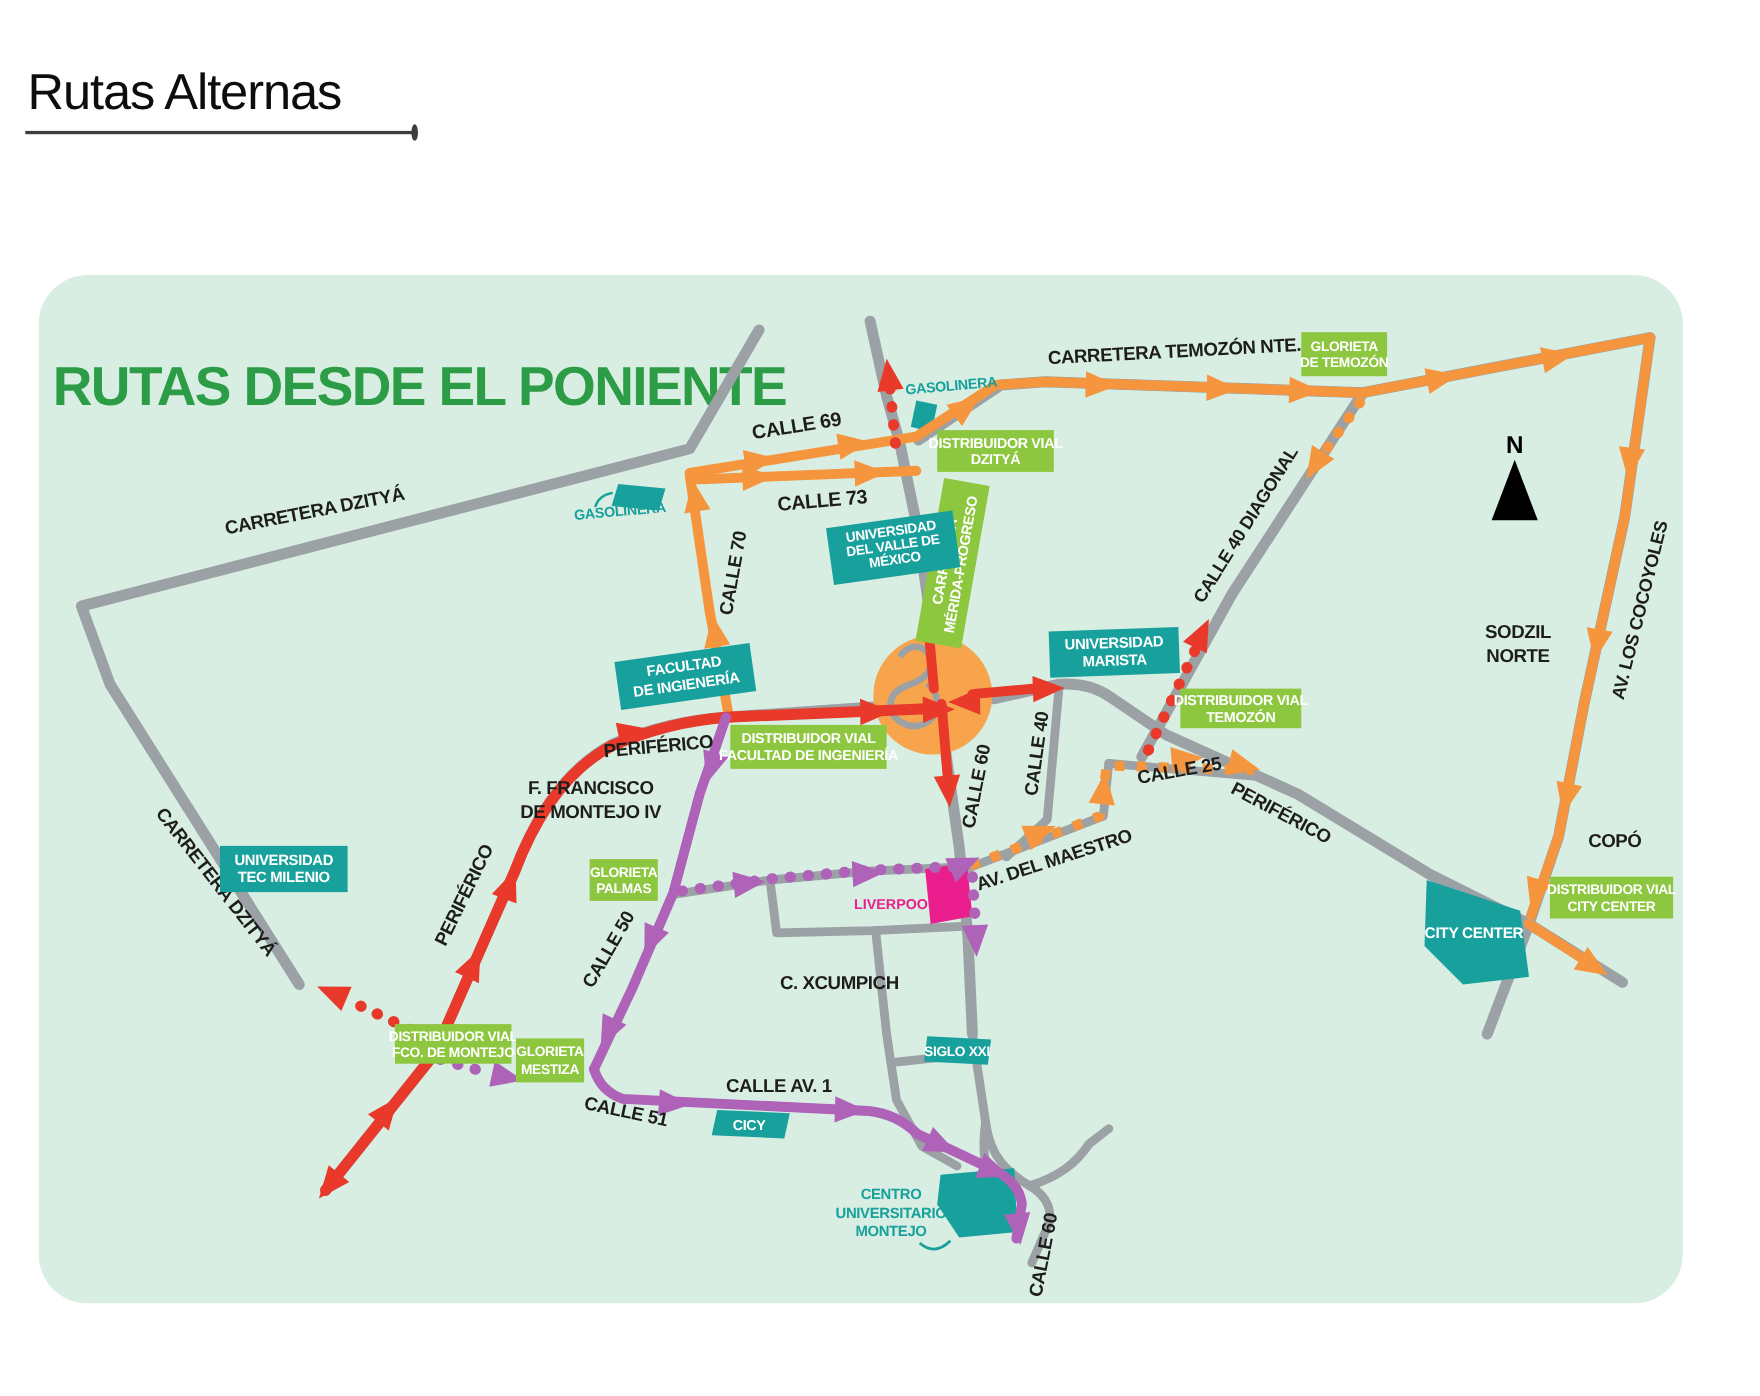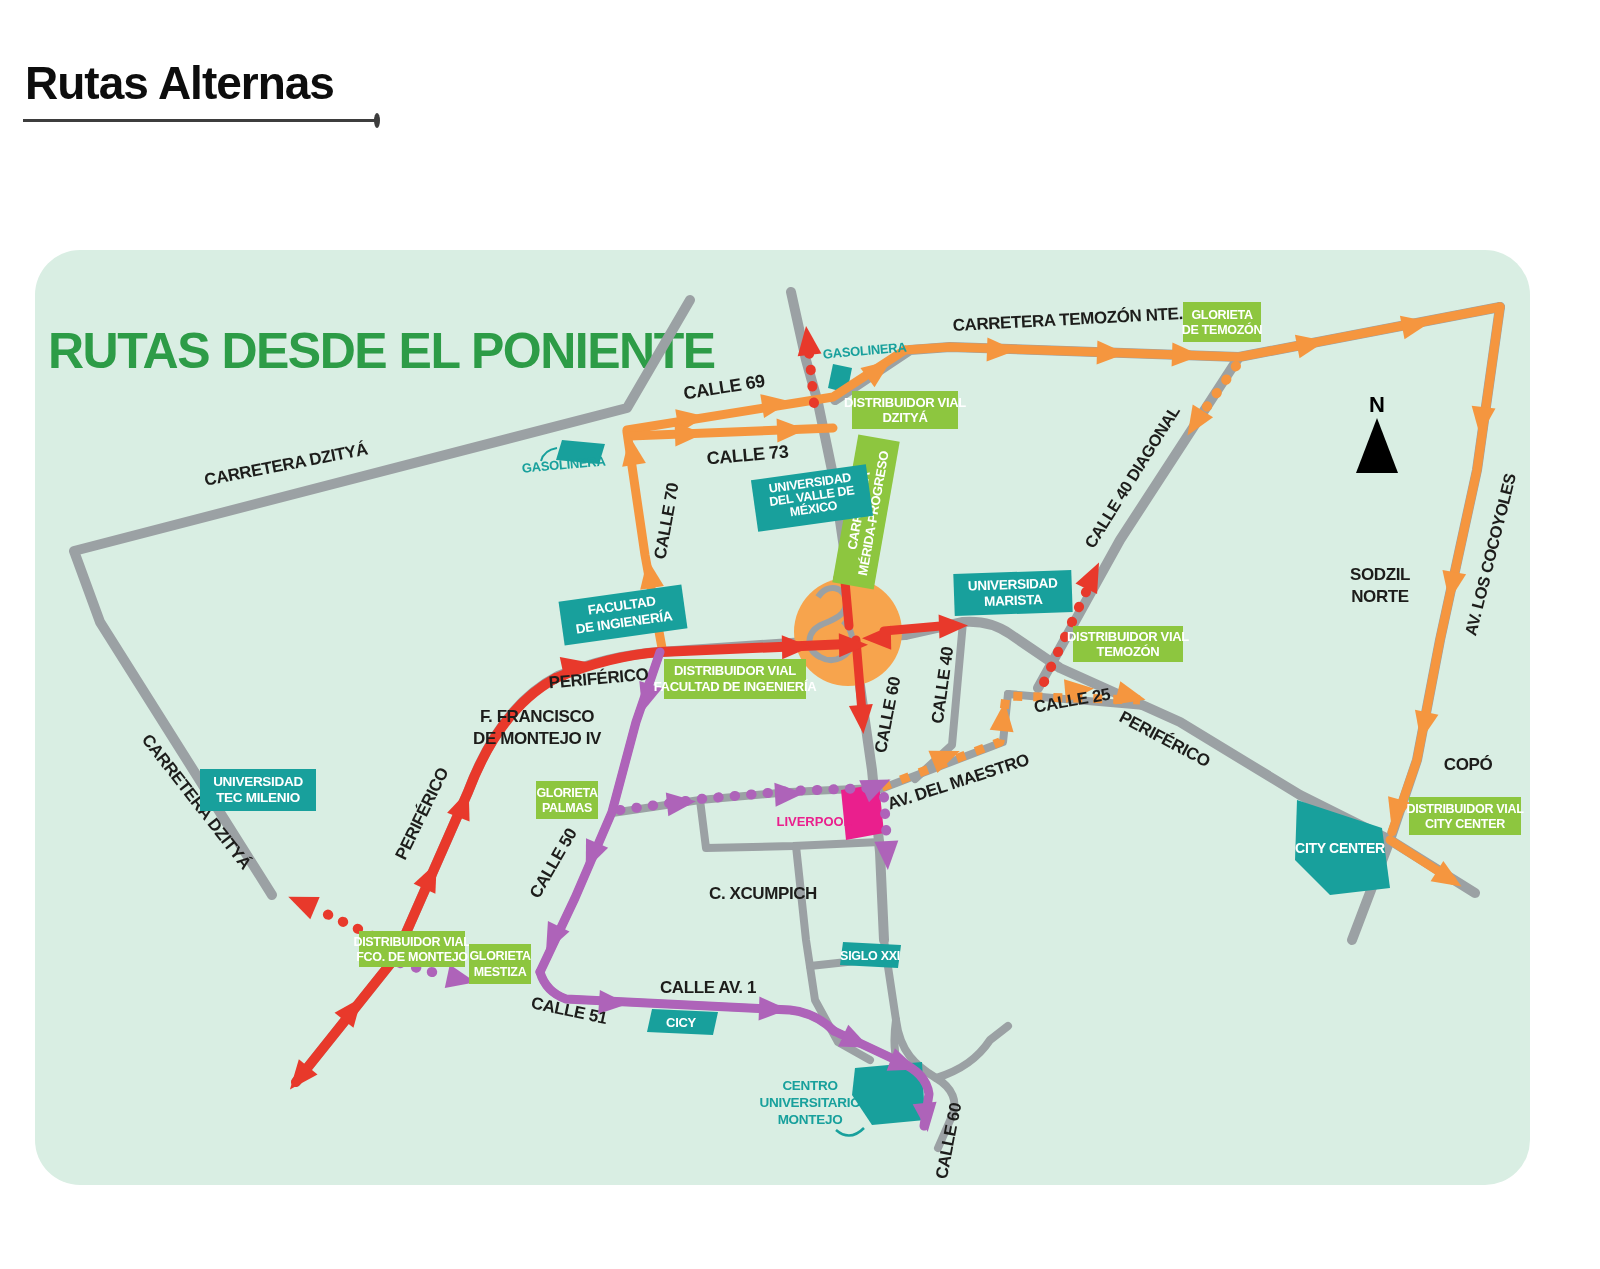--- a/index.html
+++ b/index.html
@@ -6,21 +6,21 @@
     --map-bg:#d9eee3; --title-green:#2d9c47; --road-gray:#9ba1a4;
     --route-orange:#f5963f; --route-red:#e8392b; --route-purple:#ae63b9;
     --pink:#ea1f8d; --badge-green:#8dc63f; --badge-teal:#18a09c;
     --label-black:#1d1d1b; --glorieta-orange:#f7a44d; --underline-gray:#3d3d3d;
   }
   *{box-sizing:border-box}
   html,body{margin:0;padding:0}
   body{width:1600px;height:1269px;position:relative;background:#ffffff;
        font-family:"Liberation Sans",sans-serif;overflow:hidden}
   .page-title{position:absolute;left:25px;top:56px;margin:0;font-size:46px;
-       font-weight:bold;color:#0d0d0d;letter-spacing:-1px}
+       font-weight:normal;color:#0d0d0d;letter-spacing:-1px}
   .title-rule{position:absolute;left:23px;top:119px;width:352px;height:3px;
        background:var(--underline-gray)}
   .title-rule .tick{position:absolute;right:-5px;top:-6px;width:6px;height:15px;
        border-radius:50%;background:var(--underline-gray)}
   svg.map{position:absolute;left:35px;top:250px;width:1495px;height:935px;display:block}
   svg text{font-family:"Liberation Sans",sans-serif;font-weight:bold}
   .map-title{fill:var(--title-green);font-size:50px;letter-spacing:-1.5px}
   .road{stroke:var(--road-gray);stroke-width:10;fill:none;stroke-linejoin:round;stroke-linecap:round}
   .road.thin{stroke-width:8}
   .route{fill:none;stroke-width:9;stroke-linejoin:round;stroke-linecap:round}

